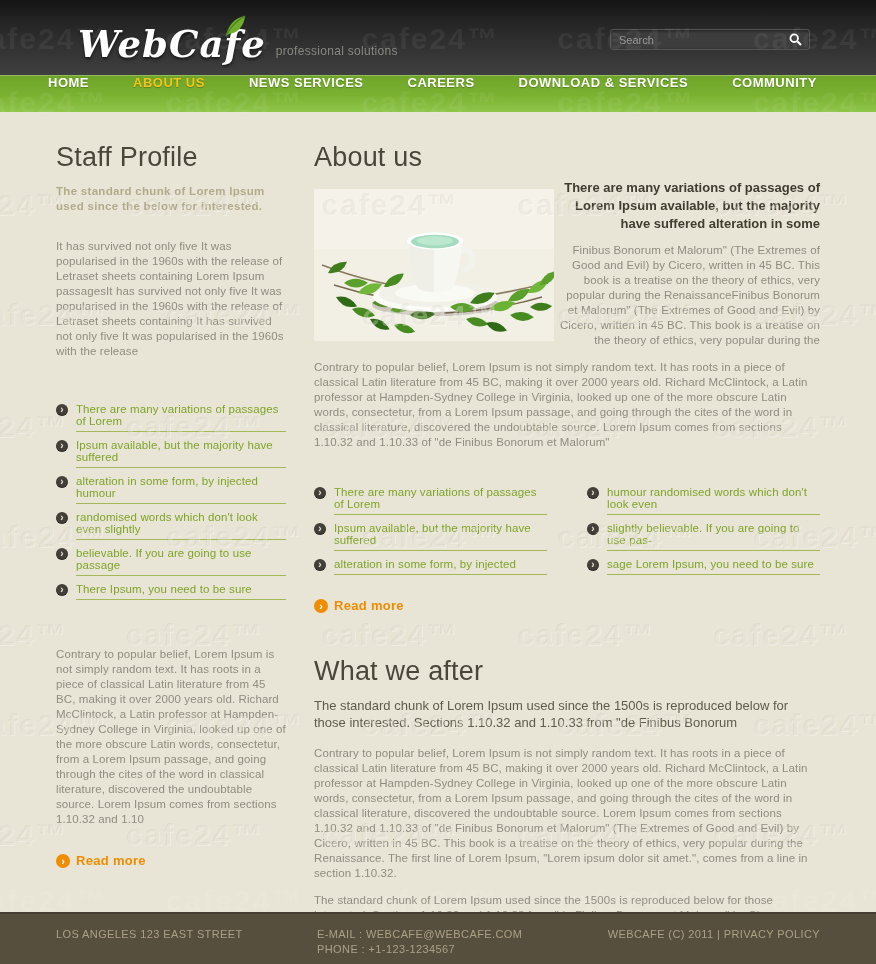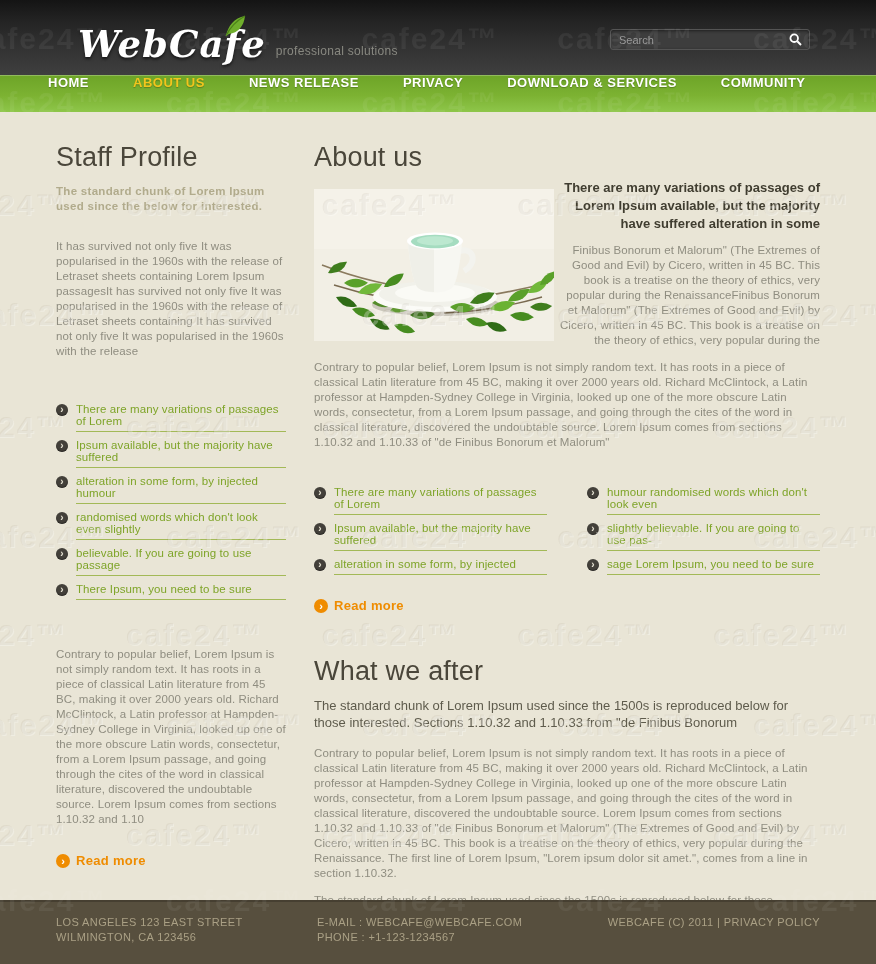--- a/index.html
+++ b/index.html
@@ -69,21 +69,21 @@
   .links-two-col ul { width:233px; }
   .links-two-col ul:first-child { margin-right:40px; }
   .col-main .read-more.about-rm { margin-top:16px; }
 
   h1.sec-title.what { margin-top:42px; }
   .what-subtitle { margin-top:10px; font-size:13px; color:#5e5b4c; line-height:17px; }
   .what-p1 { margin-top:15px; }
   .what-p2 { margin-top:12px; }
 
   
-  .footer { position:absolute; left:0; bottom:0; width:876px; height:64px; background:#574f3e;
+  .footer { position:absolute; left:0; bottom:0; width:876px; height:52px; background:#574f3e;
     border-top:2px solid #463f31; display:flex; padding:13px 56px 0; }
   .footer .f-col { font-size:11px; color:#aaa085; line-height:15px; letter-spacing:.4px; }
   .f-address { width:261px; }
   .f-contact { flex:1; }
   .f-legal { margin-left:auto; padding-right:0; white-space:nowrap; }
   .f-legal a { color:#aaa085; text-decoration:none; cursor:pointer; }
 
   
   .wm { position:absolute; left:-30px; width:1000px; white-space:nowrap; pointer-events:none;
     font-size:30px; font-weight:bold; letter-spacing:2px; word-spacing:48px;
@@ -111,22 +111,22 @@
           <circle cx="5.2" cy="5.2" r="3.8" fill="none" stroke="#ffffff" stroke-width="1.8"></circle>
           <line x1="8.3" y1="8.3" x2="12" y2="12" stroke="#ffffff" stroke-width="2"></line>
         </svg>
       </button>
     </div>
   </div>
 
   <div class="nav">
     <a>HOME</a>
     <a class="active">ABOUT US</a>
-    <a>NEWS RELEASE</a>
-    <a>PRIVACY</a>
+    <a>NEWS SERVICES</a>
+    <a>CAREERS</a>
     <a>DOWNLOAD &amp; SERVICES</a>
     <a>COMMUNITY</a>
   </div>
 
   <div class="content">
 
     <div class="col-left">
       <h1 class="sec-title">Staff Profile</h1>
       <p class="intro-bold">The standard chunk of Lorem Ipsum used since the below for interested.</p>
       <p class="body-text first">It has survived not only five It was popularised in the 1960s with the release of Letraset sheets containing Lorem Ipsum passagesIt has survived not only five It was popularised in the 1960s with the release of Letraset sheets containing  It has survived not only five It was popularised in the 1960s with the release</p>
@@ -266,21 +266,20 @@
       <p class="body-text what-p1">Contrary to popular belief, Lorem Ipsum is not simply random text. It has roots in a piece of classical Latin literature from 45 BC, making it over 2000 years old. Richard McClintock, a Latin professor at Hampden-Sydney College in Virginia, looked up one of the more obscure Latin words, consectetur, from a Lorem Ipsum passage, and going through the cites of the word in classical literature, discovered the undoubtable source. Lorem Ipsum comes from sections 1.10.32 and 1.10.33 of "de Finibus Bonorum et Malorum" (The Extremes of Good and Evil) by Cicero, written in 45 BC. This book is a treatise on the theory of ethics, very popular during the Renaissance. The first line of Lorem Ipsum, "Lorem ipsum dolor sit amet.", comes from a line in section 1.10.32.</p>
       <p class="body-text what-p2">The standard chunk of Lorem Ipsum used since the 1500s is reproduced below for those interested. Sections 1.10.32 and 1.10.33 from "de Finibus Bonorum et Malorum" by Cicero are also reproduced in their exact original form, accompanied by English versions from the 1914 translation by H. Rackham.</p>
 
       
     </div>
   </div>
 
   <div class="footer">
     <div class="f-col f-address">
       <div>LOS ANGELES 123 EAST STREET</div>
-      <div>WILMINGTON, CA 123456</div>
     </div>
     <div class="f-col f-contact">
       <div>E-MAIL : WEBCAFE@WEBCAFE.COM</div>
       <div>PHONE : +1-123-1234567</div>
     </div>
     <div class="f-col f-legal">
       <span>WEBCAFE (C) 2011 | </span><a>PRIVACY POLICY</a>
     </div>
   </div>
 

